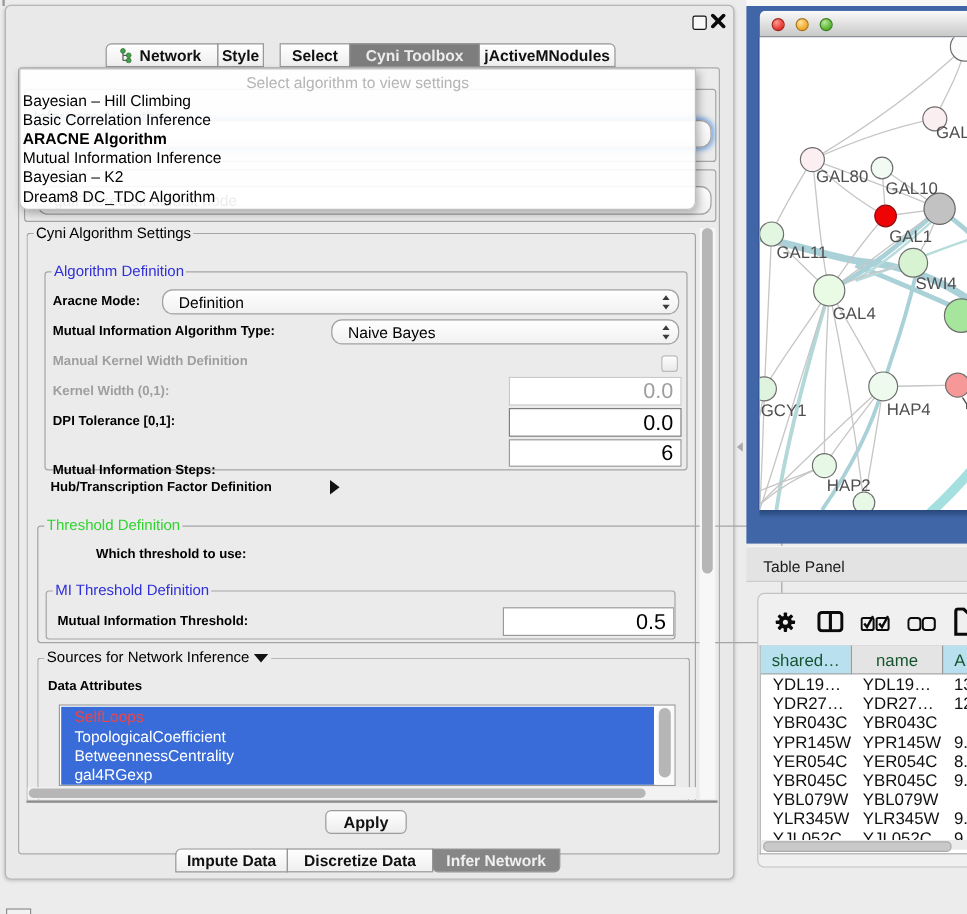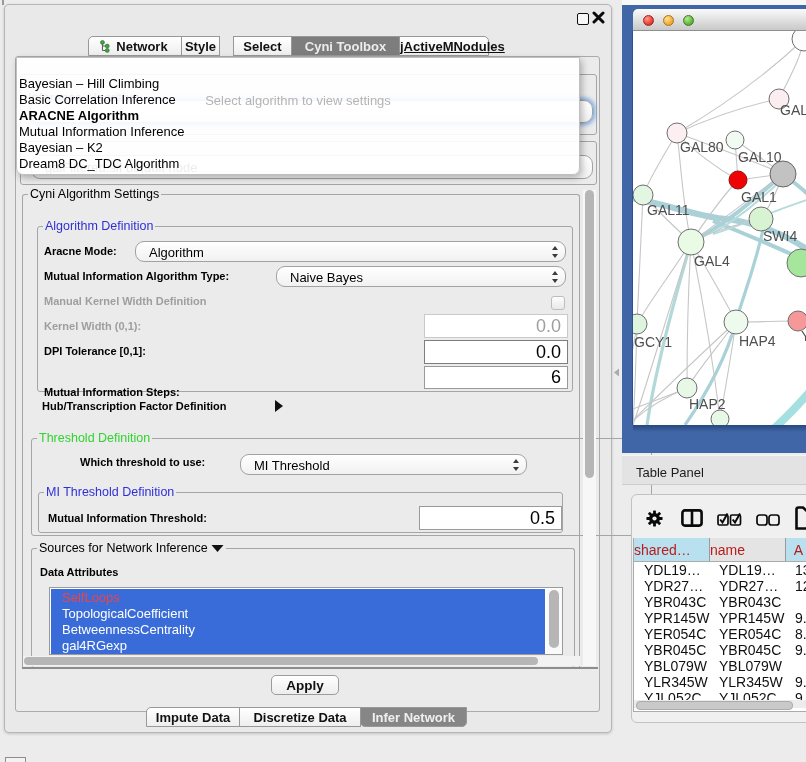--- a/index.html
+++ b/index.html
@@ -37,21 +37,21 @@
        border-right:3px solid transparent;border-bottom:4.5px solid #3a3a3a;}
   .arrD{position:absolute;width:0;height:0;border-left:3px solid transparent;
        border-right:3px solid transparent;border-top:4.5px solid #3a3a3a;}
   .field{position:absolute;background:#fff;border:1px solid #9a9a9a;box-sizing:border-box;
        font-size:18px;color:#000;text-align:right;padding-right:6px;}
   .field.dis{border:1px solid #c9c9c9;color:#9e9e9e;}
   
   .popup{position:absolute;left:16px;top:57px;width:562px;height:116px;
        background:rgba(255,255,255,0.91);border:1px solid #c0c0c0;border-radius:0 0 7px 7px;
        box-shadow:2px 3px 7px rgba(0,0,0,.28);z-index:50;font-size:13px;}
-  .popup .hd{position:absolute;top:3px;width:100%;text-align:center;color:#b4b4b4;margin-top:32px;}
+  .popup .hd{position:absolute;top:3px;width:100%;text-align:center;color:#b4b4b4;}
   .popup .it{position:absolute;left:2px;color:#000;white-space:nowrap;}
   
   .vsb{position:absolute;background:#f7f7f7;}
   .vsb .th{position:absolute;background:#b6b6b6;border-radius:5px;}
   
   .btab{position:absolute;top:707px;height:20px;background:linear-gradient(#ffffff,#eeeeee);
        border:1px solid #989898;font-size:13px;font-weight:bold;color:#111;
        text-align:center;line-height:20px;box-sizing:border-box;}
   .btab.sel{background:#868686;color:#f0f0f0;}
   .applybtn{position:absolute;left:271px;top:675px;width:68px;height:20px;
@@ -62,21 +62,21 @@
   .mactitle{position:absolute;left:633px;top:9px;width:173px;height:22px;
        background:linear-gradient(#fafafa,#c9c9c9);border-bottom:1px solid #8f8f8f;
        border-radius:5px 0 0 0;box-sizing:border-box;}
   .light{position:absolute;top:15px;width:11px;height:11px;border-radius:50%;box-sizing:border-box;}
   .canvas{position:absolute;left:633px;top:31px;width:173px;height:394px;background:#fff;overflow:hidden;}
   .tpbar{position:absolute;left:622px;top:455px;width:184px;height:30px;
        background:#e3e3e3;border-top:1px solid #f5f5f5;border-bottom:1px solid #cccccc;box-sizing:border-box;}
   .tpbar .t{position:absolute;left:14px;top:9px;font-size:13px;color:#1c1c1c;}
   .tpbox{position:absolute;left:631px;top:494px;width:185px;height:229px;
        background:#f0f0f0;border:1px solid #c2c2c2;border-radius:6px 0 0 6px;box-sizing:border-box;}
-  .thead{position:absolute;font-size:14px;color:#b91c1c;text-align:left;
+  .thead{position:absolute;font-size:14px;color:#14532d;text-align:center;
        border-left:1px solid #9a9a9a;box-sizing:border-box;line-height:25px;}
   .trow{position:absolute;font-size:14px;color:#101010;white-space:nowrap;}
 </style>
 </head>
 <body>
 <div id="app">
 
   <div class="abs" style="left:2px;top:0;width:2px;height:5px;background:#9a9a9a;"></div>
 
   <div class="cpwin"></div>
@@ -88,21 +88,21 @@
   <div class="tab" style="left:88px;width:94px;border-radius:5px 0 0 0;padding-left:14px;">Network</div>
   <svg class="abs" style="left:99px;top:40px;z-index:5;" width="13" height="13" viewBox="0 0 15 15">
     <path d="M4 3 L4 12 M4 7 L8 7 M4 12 L8 12" stroke="#5c5c5c" stroke-width="1.2" fill="none"></path>
     <circle cx="4" cy="2.8" r="2.3" fill="#43a047" stroke="#2a6e2d" stroke-width="0.7"></circle>
     <circle cx="9.5" cy="7" r="2.3" fill="#43a047" stroke="#2a6e2d" stroke-width="0.7"></circle>
     <circle cx="9.5" cy="12" r="2.3" fill="#43a047" stroke="#2a6e2d" stroke-width="0.7"></circle>
   </svg>
   <div class="tab" style="left:181px;width:39px;">Style</div>
   <div class="tab" style="left:233px;width:59px;">Select</div>
   <div class="tab sel" style="left:291px;width:109px;">Cyni Toolbox</div>
-  <div class="tab" style="left:399px;width:90px;border-radius:0 5px 0 0;text-decoration:underline;">jActiveMNodules</div>
+  <div class="tab" style="left:399px;width:114px;border-radius:0 5px 0 0;">jActiveMNodules</div>
 
   <div class="content"></div>
 
   <div class="group" style="left:20px;top:74px;width:577px;height:61px;"></div>
   <div class="abs" style="left:28px;top:90px;font-size:13px;color:#333;">Inference Algorithm</div>
   <div class="combo" style="left:30px;top:100px;width:563px;height:23px;box-shadow:0 0 4px 2px #7aa8e0;"></div>
   <div class="group" style="left:20px;top:141px;width:577px;height:44px;"></div>
   <div class="combo" style="left:31px;top:155px;width:562px;height:24px;">
       <span class="cv" style="top:4px;color:#333;">galFiltered.sif default node</span>
     </div>
@@ -121,21 +121,21 @@
 
   <div class="group" style="left:22px;top:194px;width:558px;height:473px;border-bottom:none;border-radius:3px 3px 0 0;">
     <span class="gtitle">Cyni Algorithm Settings</span>
   </div>
 
   <div class="group" style="left:37px;top:226px;width:536px;height:166px;">
     <span class="gtitle" style="color:#2f2fd8;">Algorithm Definition</span>
   </div>
   <div class="lab" style="left:44px;top:245px;">Aracne Mode:</div>
   <div class="combo" style="left:135px;top:241px;width:431px;height:21px;">
-      <span class="cv">Algorithm</span>
+      <span class="cv">Definition</span>
     <i class="arrU" style="right:7px;top:4px;"></i>
       <i class="arrD" style="right:7px;top:12px;"></i>
     </div>
   <div class="lab" style="left:44px;top:270px;">Mutual Information Algorithm Type:</div>
   <div class="combo" style="left:276px;top:266px;width:290px;height:21px;">
       <span class="cv">Naive Bayes</span>
     <i class="arrU" style="right:7px;top:4px;"></i>
       <i class="arrD" style="right:7px;top:12px;"></i>
     </div>
   <div class="lab dis" style="left:44px;top:295px;">Manual Kernel Width Definition</div>
@@ -149,25 +149,20 @@
 
   <div class="lab" style="left:42px;top:400px;text-align:right;">Hub/Transcription Factor Definition</div>
   <svg class="abs" style="left:273px;top:399px;" width="12" height="14">
       <path d="M2 1 L10 7 L2 13 Z" fill="#111"></path>
     </svg>
 
   <div class="group" style="left:31px;top:438px;width:621px;height:98px;">
     <span class="gtitle" style="color:#2fd42f;">Threshold Definition</span>
   </div>
   <div class="lab" style="left:80px;top:456px;">Which threshold to use:</div>
-  <div class="combo" style="left:240px;top:454px;width:287px;height:21px;">
-      <span class="cv">MI Threshold</span>
-    <i class="arrU" style="right:7px;top:4px;"></i>
-      <i class="arrD" style="right:7px;top:12px;"></i>
-    </div>
   <div class="group" style="left:38px;top:492px;width:525px;height:41px;">
     <span class="gtitle" style="color:#2f2fd8;">MI Threshold Definition</span>
   </div>
   <div class="lab" style="left:48px;top:512px;">Mutual Information Threshold:</div>
   <div class="field" style="left:419px;top:506px;width:143px;height:24px;line-height:22px;">0.5</div>
 
   <div class="group" style="left:31px;top:548px;width:544px;height:119px;border-bottom:none;">
     <span class="gtitle">Sources for Network Inference <svg width="13" height="9" style="vertical-align:-1px;">
           <path d="M0.5 1 L12.5 1 L6.5 8 Z" fill="#111"></path>
         </svg></span>

